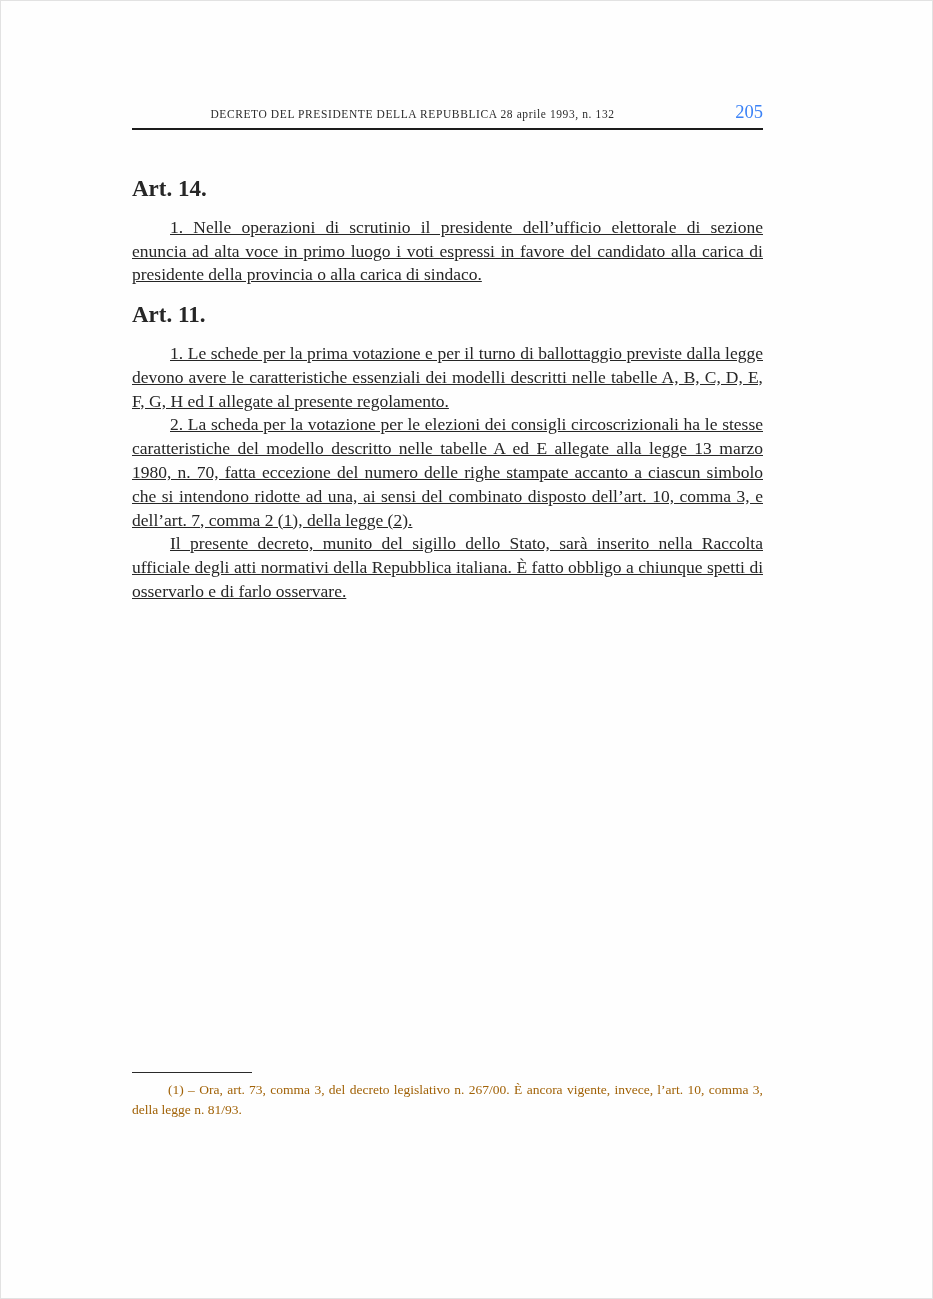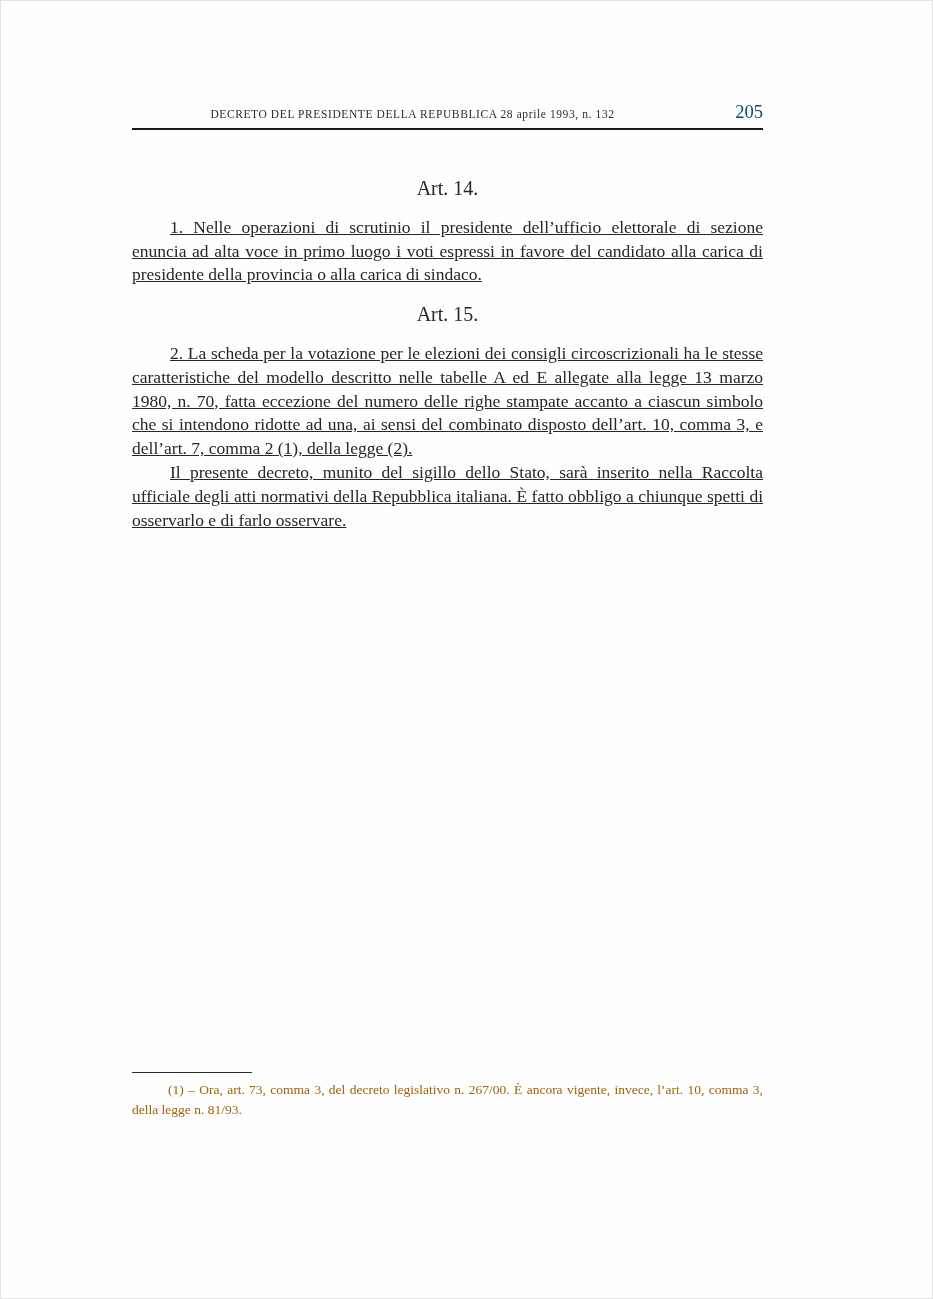--- a/index.html
+++ b/index.html
@@ -34,44 +34,43 @@
     font-size: 11.5px;
     letter-spacing: 0.6px;
     color: #2c2c2c;
     white-space: nowrap;
   }
   .running-head .page-number {
     position: absolute;
     right: 0;
     top: -3px;
     font-size: 18.5px;
-    color: #0c4a6e;
+    color: #3b82f6;
   }
   .head-rule {
     position: absolute;
     top: 127px;
     left: 131px;
     width: 631px;
     height: 2px;
     background: #1c1c1c;
   }
   
   .content {
     position: absolute;
     top: 160px;
     left: 131px;
     width: 631px;
     font-size: 17.5px;
     line-height: 23.8px;
     text-align: justify;
   }
   .art-heading {
-    text-align: center;
-    font-size: 20px;
-    font-weight: normal;
+    font-size: 23px;
+    font-weight: bold;
     margin: 16px 0 15px 0;
   }
   .content p.body-par {
     text-indent: 38px;
     text-decoration: underline;
   }
   
   .footnotes {
     position: absolute;
     top: 1071px;
@@ -103,22 +102,23 @@
   </div>
 
   <div class="head-rule"></div>
 
   <div class="content">
 
     <h2 class="art-heading">Art. 14.</h2>
 
     <p class="body-par">1. Nelle operazioni di scrutinio il presidente dell’ufficio elettorale di sezione enuncia ad alta voce in primo luogo i voti espressi in favore del candidato alla carica di presidente della provincia o alla carica di sindaco.</p>
 
-    <h2 class="art-heading">Art. 15.</h2>
+    <h2 class="art-heading">Art. 11.</h2>
 
+    <p class="body-par">1. Le schede per la prima votazione e per il turno di ballottaggio previste dalla legge devono avere le caratteristiche essenziali dei modelli descritti nelle tabelle A, B, C, D, E, F, G, H ed I allegate al presente regolamento.</p>
 
     <p class="body-par">2. La scheda per la votazione per le elezioni dei consigli circoscrizionali ha le stesse caratteristiche del modello descritto nelle tabelle A ed E allegate alla legge 13 marzo 1980, n. 70, fatta eccezione del numero delle righe stampate accanto a ciascun simbolo che si intendono ridotte ad una, ai sensi del combinato disposto dell’art. 10, comma 3, e dell’art. 7, comma 2 (1), della legge (2).</p>
 
     <p class="body-par">Il presente decreto, munito del sigillo dello Stato, sarà inserito nella Raccolta ufficiale degli atti normativi della Repubblica italiana. È fatto obbligo a chiunque spetti di osservarlo e di farlo osservare.</p>
 
   </div>
 
   <div class="footnotes">
     <div class="footnote-rule"></div>
     <p class="footnote">(1) – Ora, art. 73, comma 3, del decreto legislativo n. 267/00. È ancora vigente, invece, l’art. 10, comma 3, della legge n. 81/93.</p>

